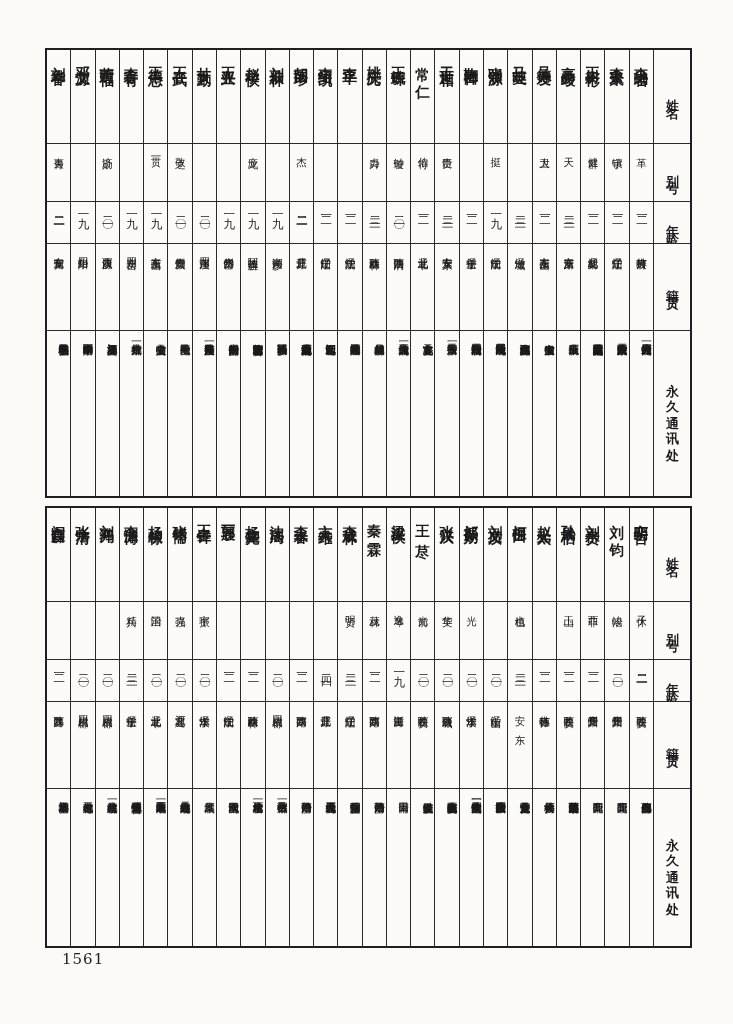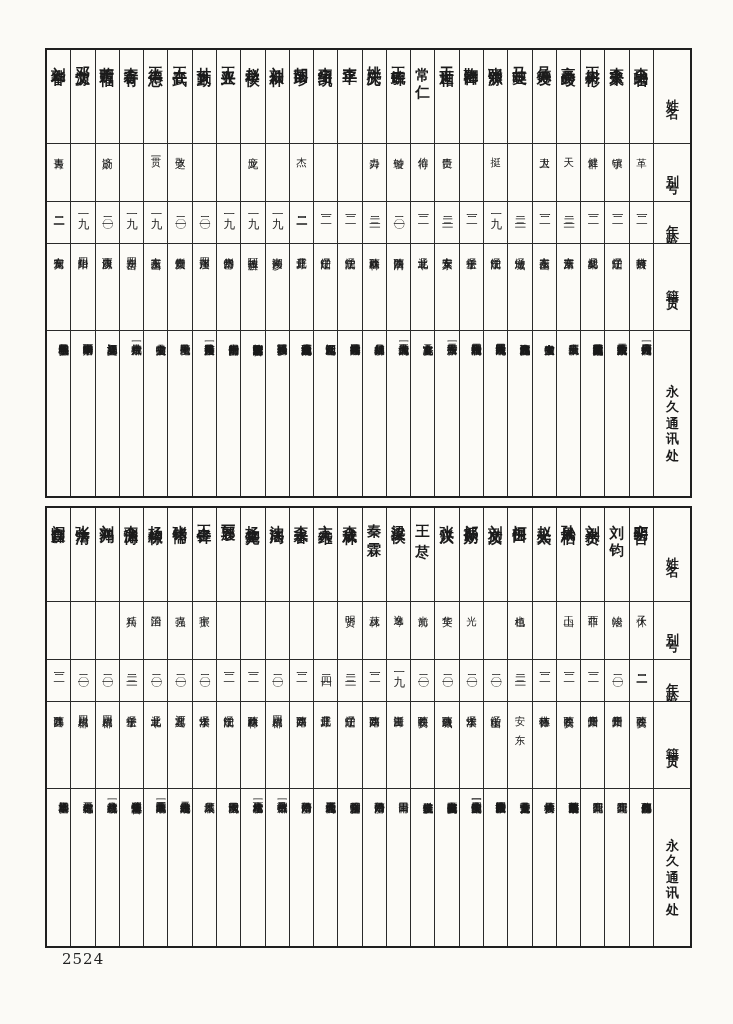--- a/index.html
+++ b/index.html
@@ -437,14 +437,14 @@
   </div>
       <div class="col">
     <div class="cell cell-name">阎森昌</div>
     <div class="cell cell-alias"></div>
     <div class="cell cell-age">二一</div>
     <div class="cell cell-native">陕西洋县</div>
     <div class="cell cell-address">洋县江坝乡磨子桥本宅</div>
   </div>
     </div>
 
-  <div class="page-number">2524</div>
+  <div class="page-number">1561</div>
 </div>
 
 </body></html>

